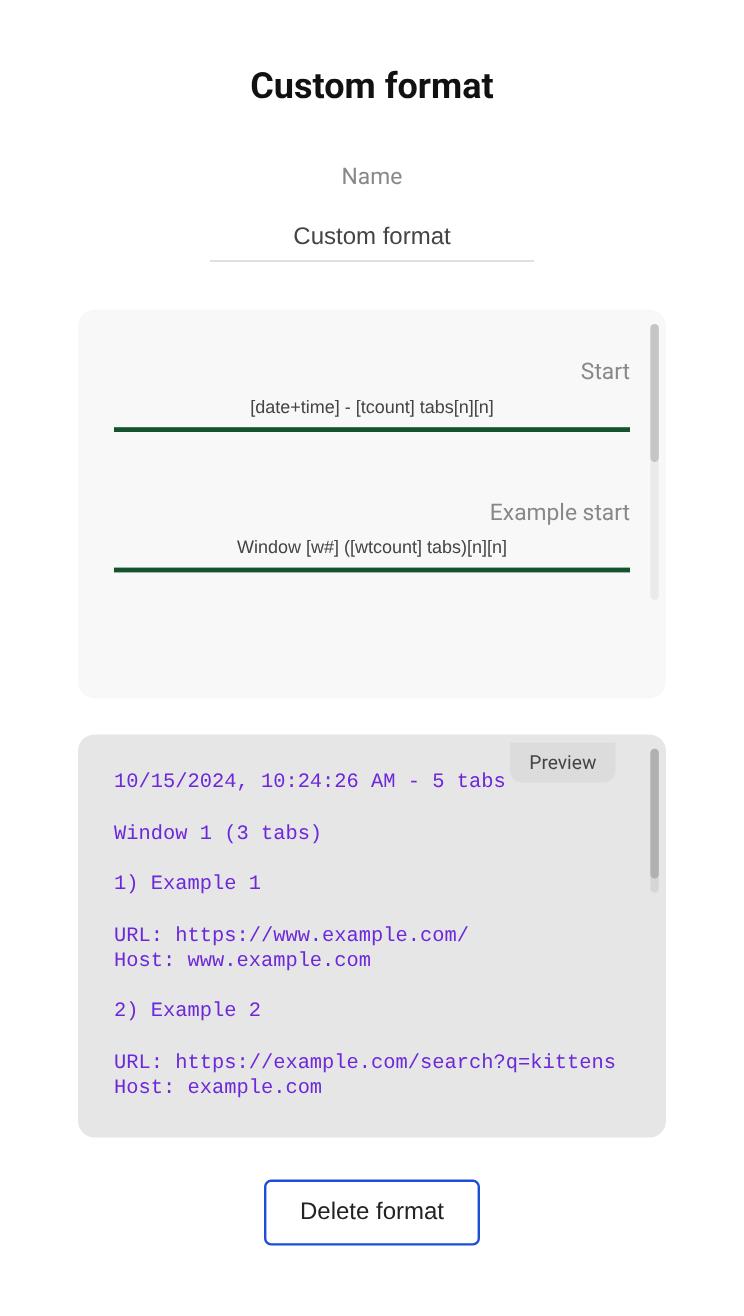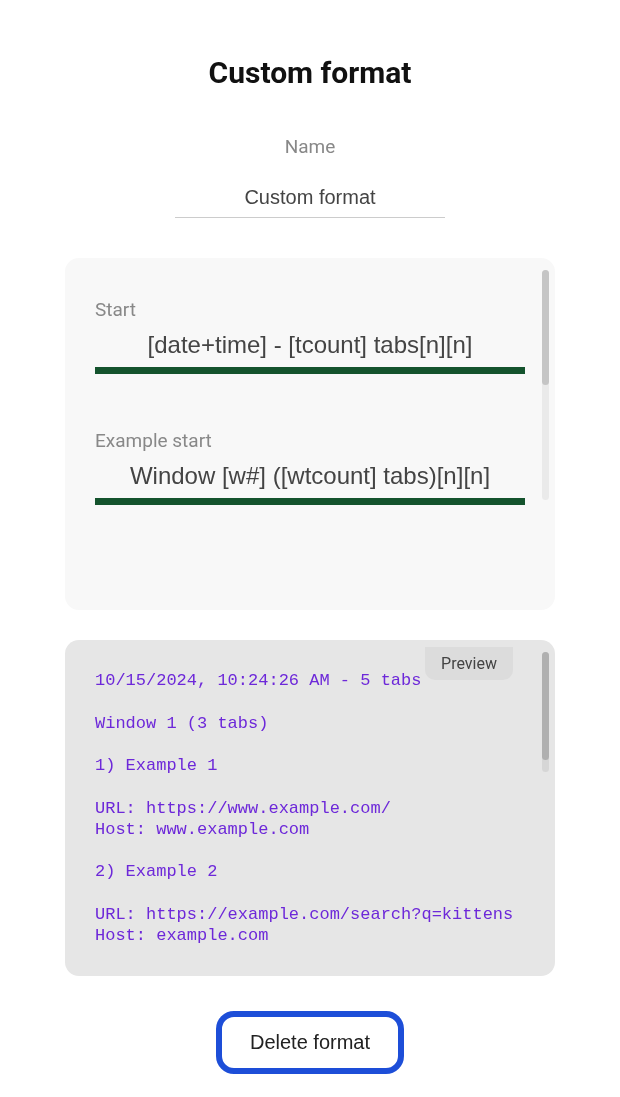--- a/index.html
+++ b/index.html
@@ -49,36 +49,36 @@
     .format-box {
       width: 490px;
       background: #f8f8f8;
       border-radius: 14px;
       padding: 40px 30px 50px 30px;
       position: relative;
     }
     .format-field {
       display: flex;
       flex-direction: column;
-      align-items: flex-start;
+      align-items: flex-end;
       margin-bottom: 55px;
     }
     .format-field:last-child {
       margin-bottom: 0;
     }
     .format-label {
       font-size: 19px;
       color: #888;
       margin-bottom: 6px;
     }
     .format-input {
       width: 100%;
       border: none;
-      border-bottom: 7px solid #14532d;
-      font-size: 24px;
+      border-bottom: 4px solid #14532d;
+      font-size: 15px;
       color: #444;
       text-align: center;
       padding: 4px 0 8px 0;
       outline: none;
       background: transparent;
     }
     .scrollbar-track-1 {
       position: absolute;
       right: 6px;
       top: 12px;
@@ -137,22 +137,22 @@
       width: 7px;
       height: 108px;
       background: #b0b0b0;
       border-radius: 4px;
     }
     .delete-btn {
       margin-top: 35px;
       font-size: 20px;
       color: #222;
       background: #fff;
-      border: 6px solid #1d4ed8;
-      border-radius: 18px;
+      border: 2px solid #1d4ed8;
+      border-radius: 6px;
       padding: 14px 28px;
       cursor: pointer;
     }
     .bottom-buttons {
       margin-top: 60px;
       display: flex;
       gap: 30px;
       margin-left: 28px;
     }
     .bottom-btn {

